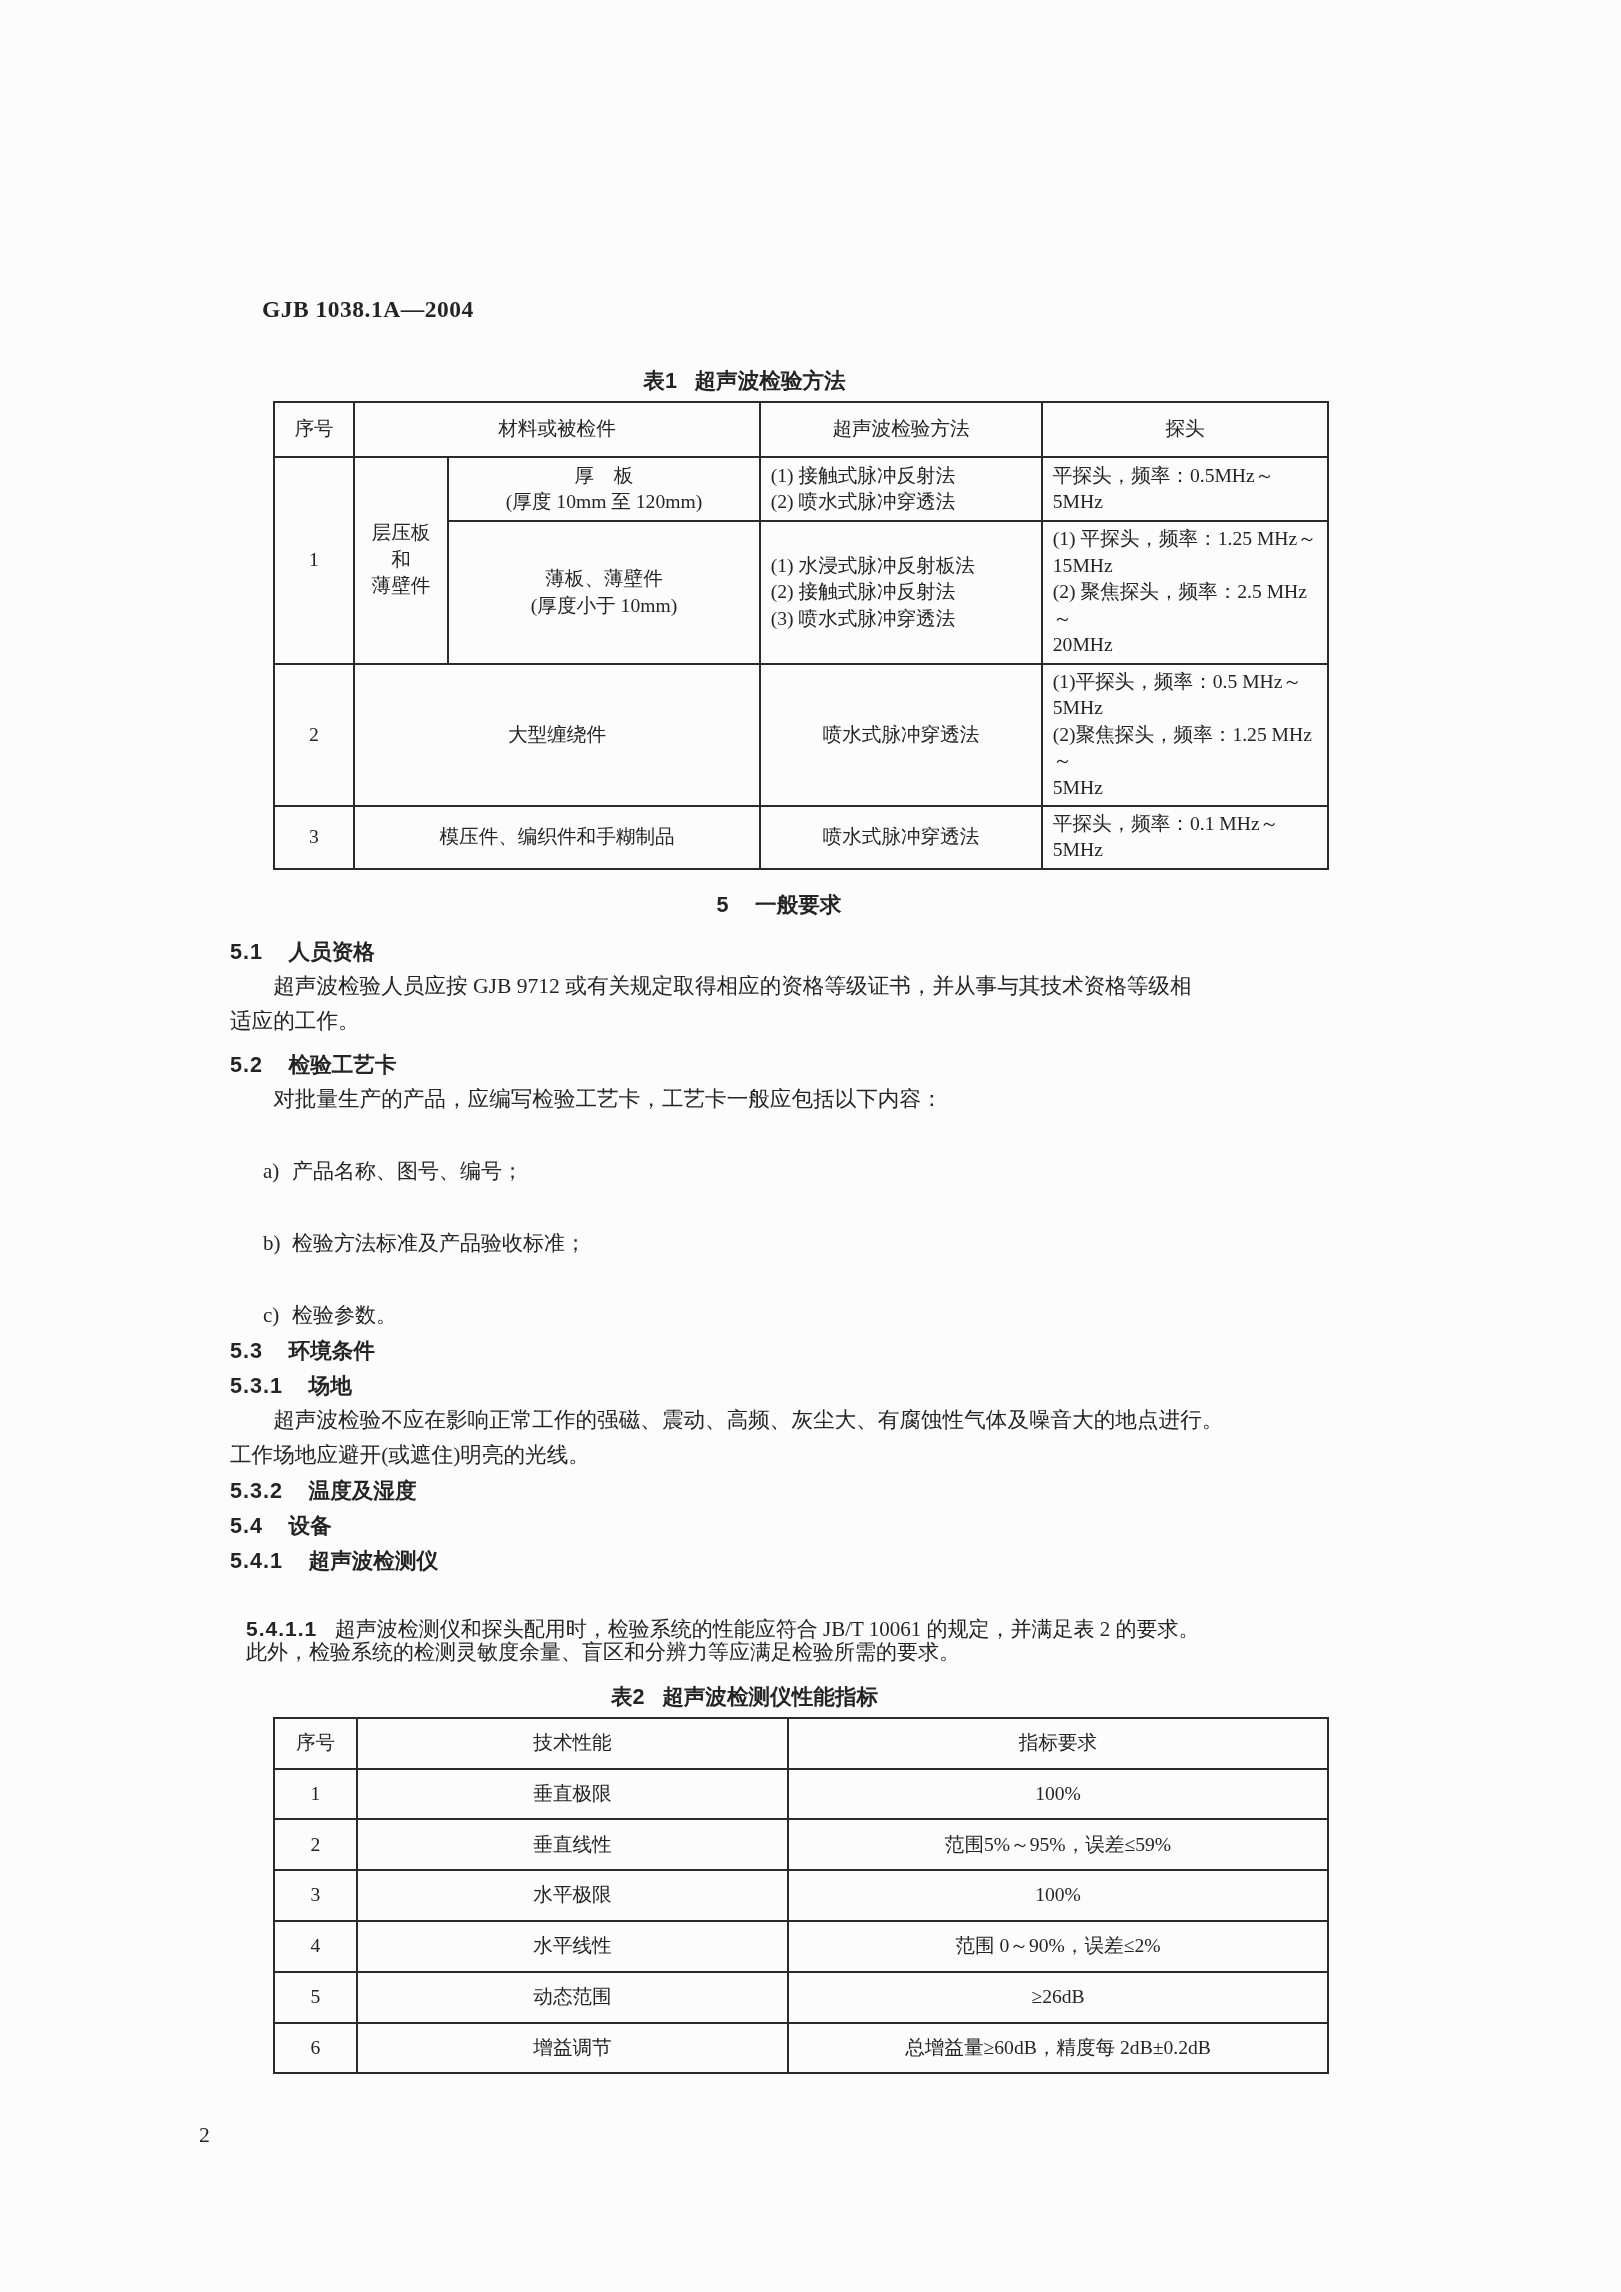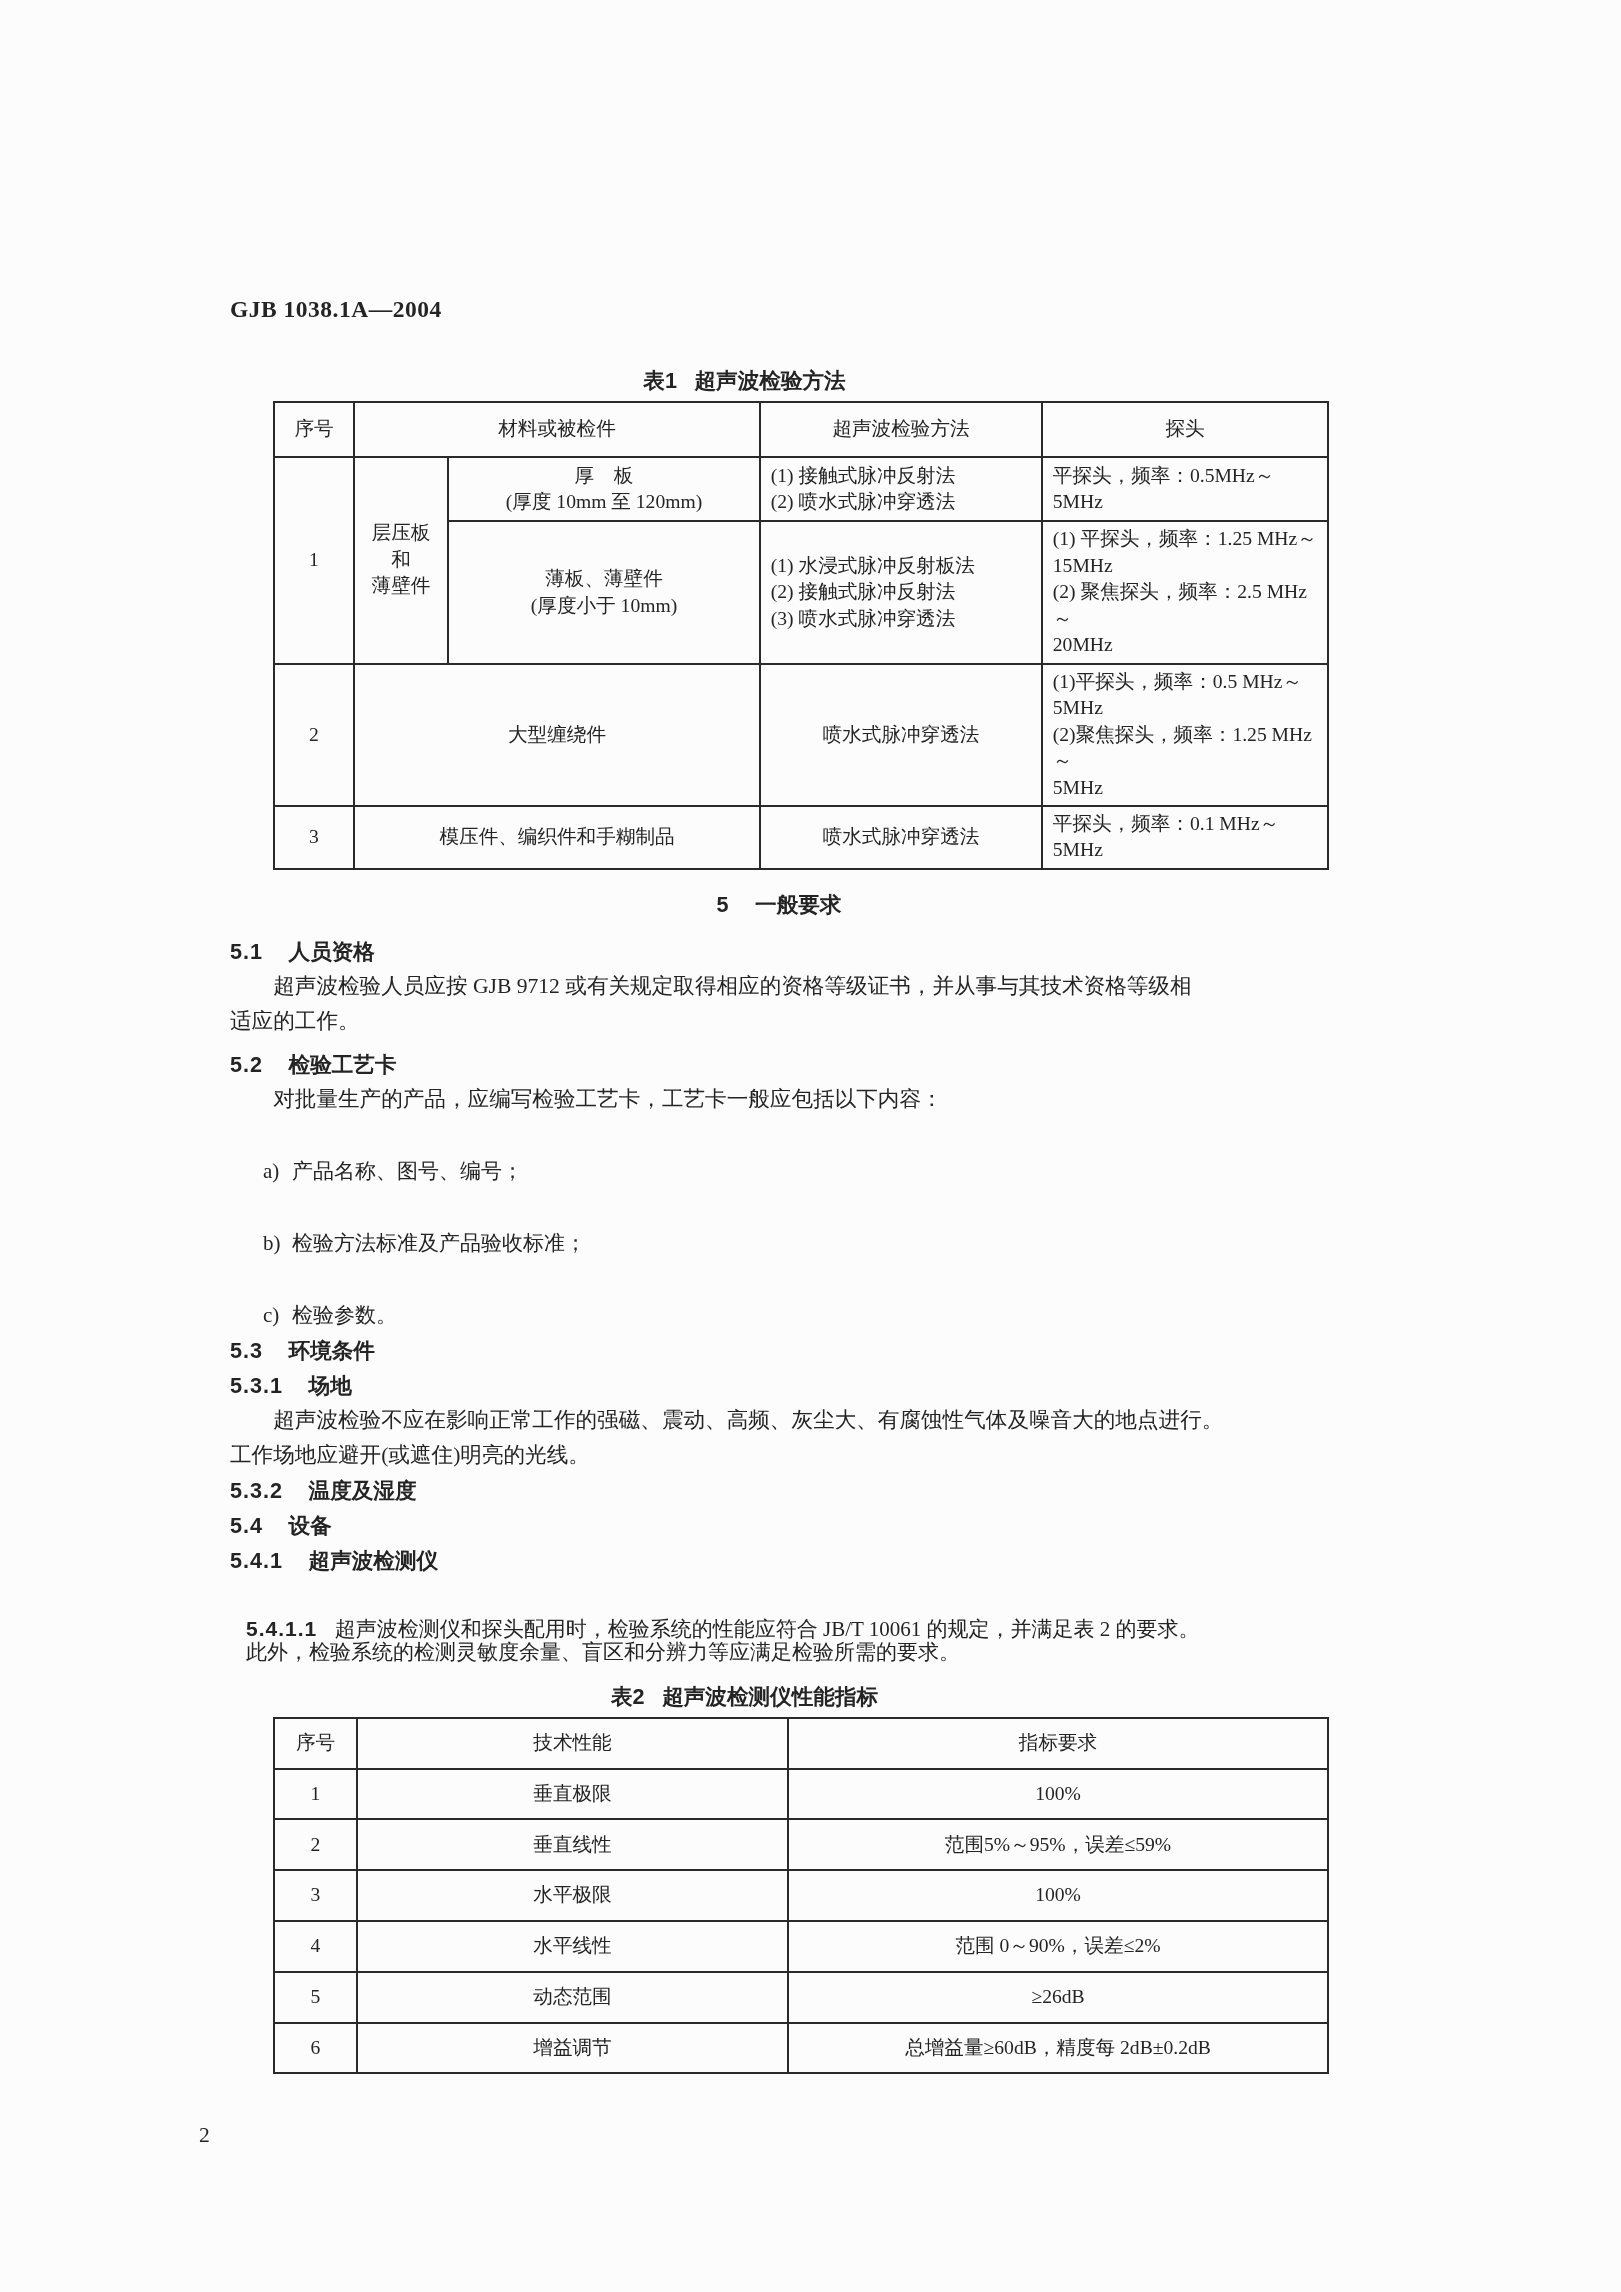--- a/index.html
+++ b/index.html
@@ -12,20 +12,21 @@
     font-family:"Liberation Serif",serif;
     overflow:hidden;
     box-shadow:0 0 5.9px rgba(0,0,0,.15);
   }
   .content{position:absolute;left:230px;top:0;width:1098px;}
   .doc-number{
     margin-top:296px;
     font-size:23.5px;font-weight:700;
     font-family:"Liberation Serif",serif;
     letter-spacing:0.5px;
+    margin-left:32px;
   }
   
   .tbl-block{width:943px;margin-left:43px;}
   .tbl-title{
     text-align:center;
     font-family:"Liberation Sans",sans-serif;
     font-weight:700;font-size:21.6px;line-height:33px;
   }
   .tbl-title .gap{display:inline-block;width:17.6px;}
   table{

